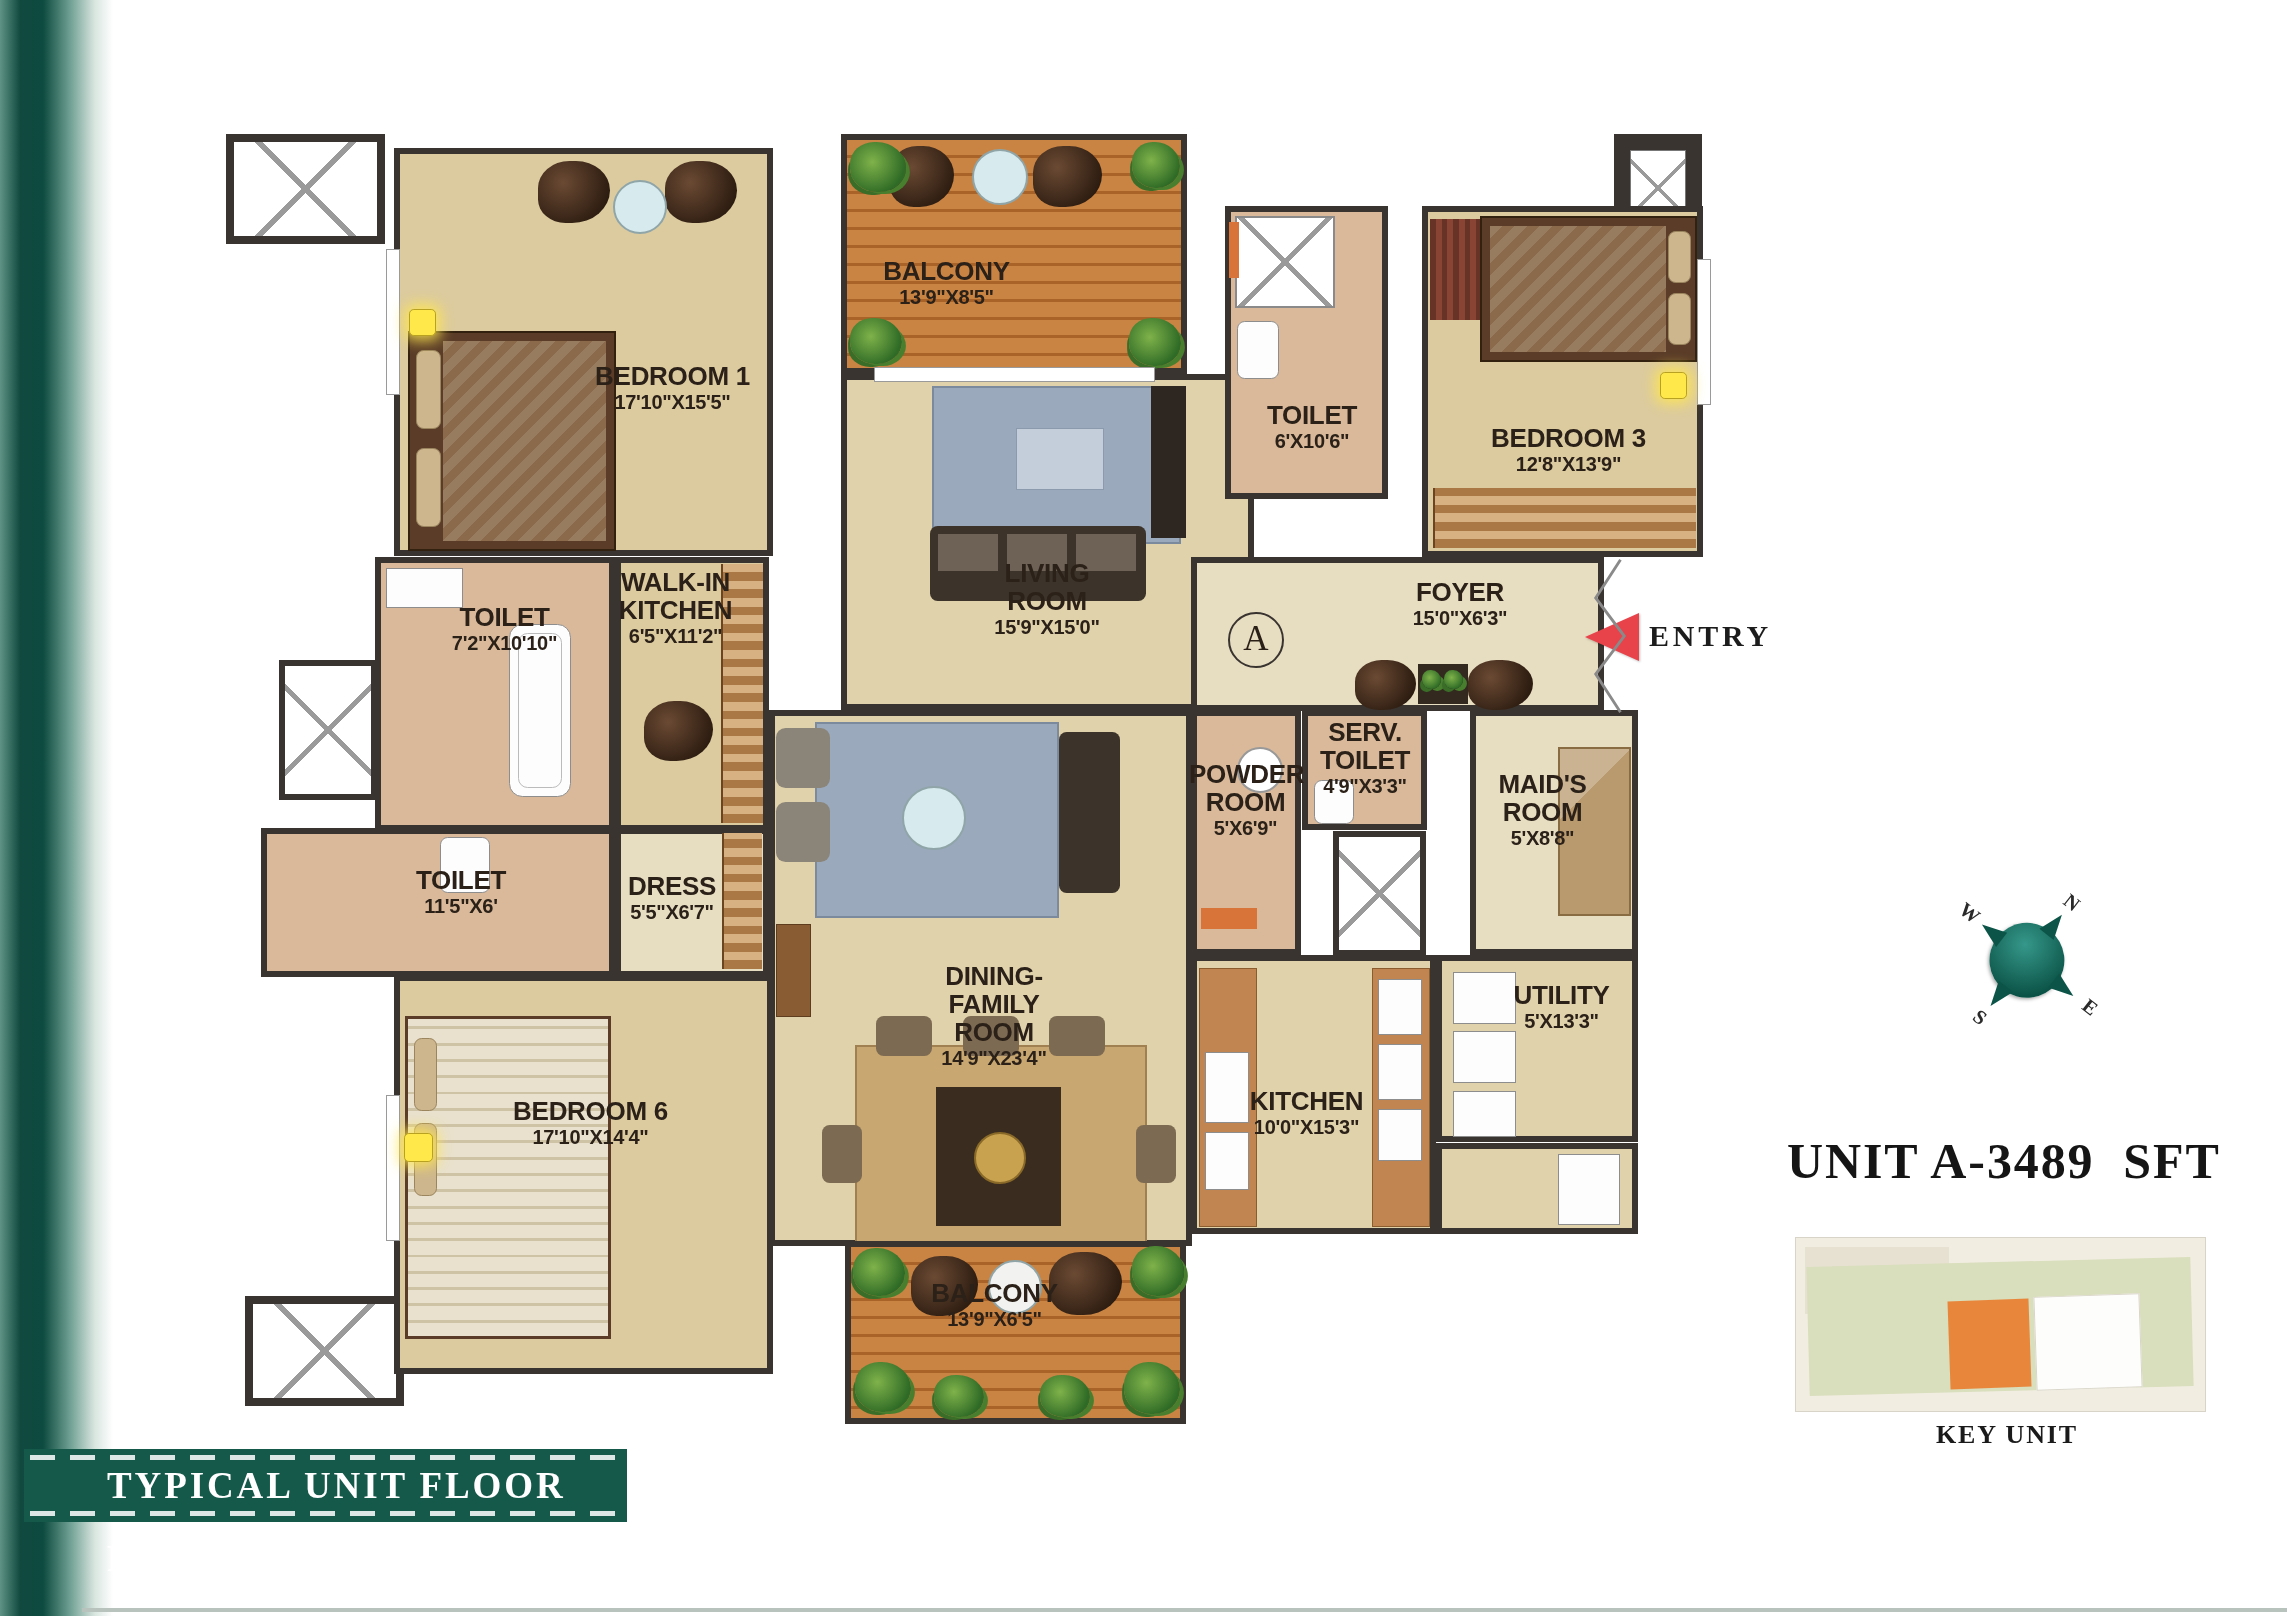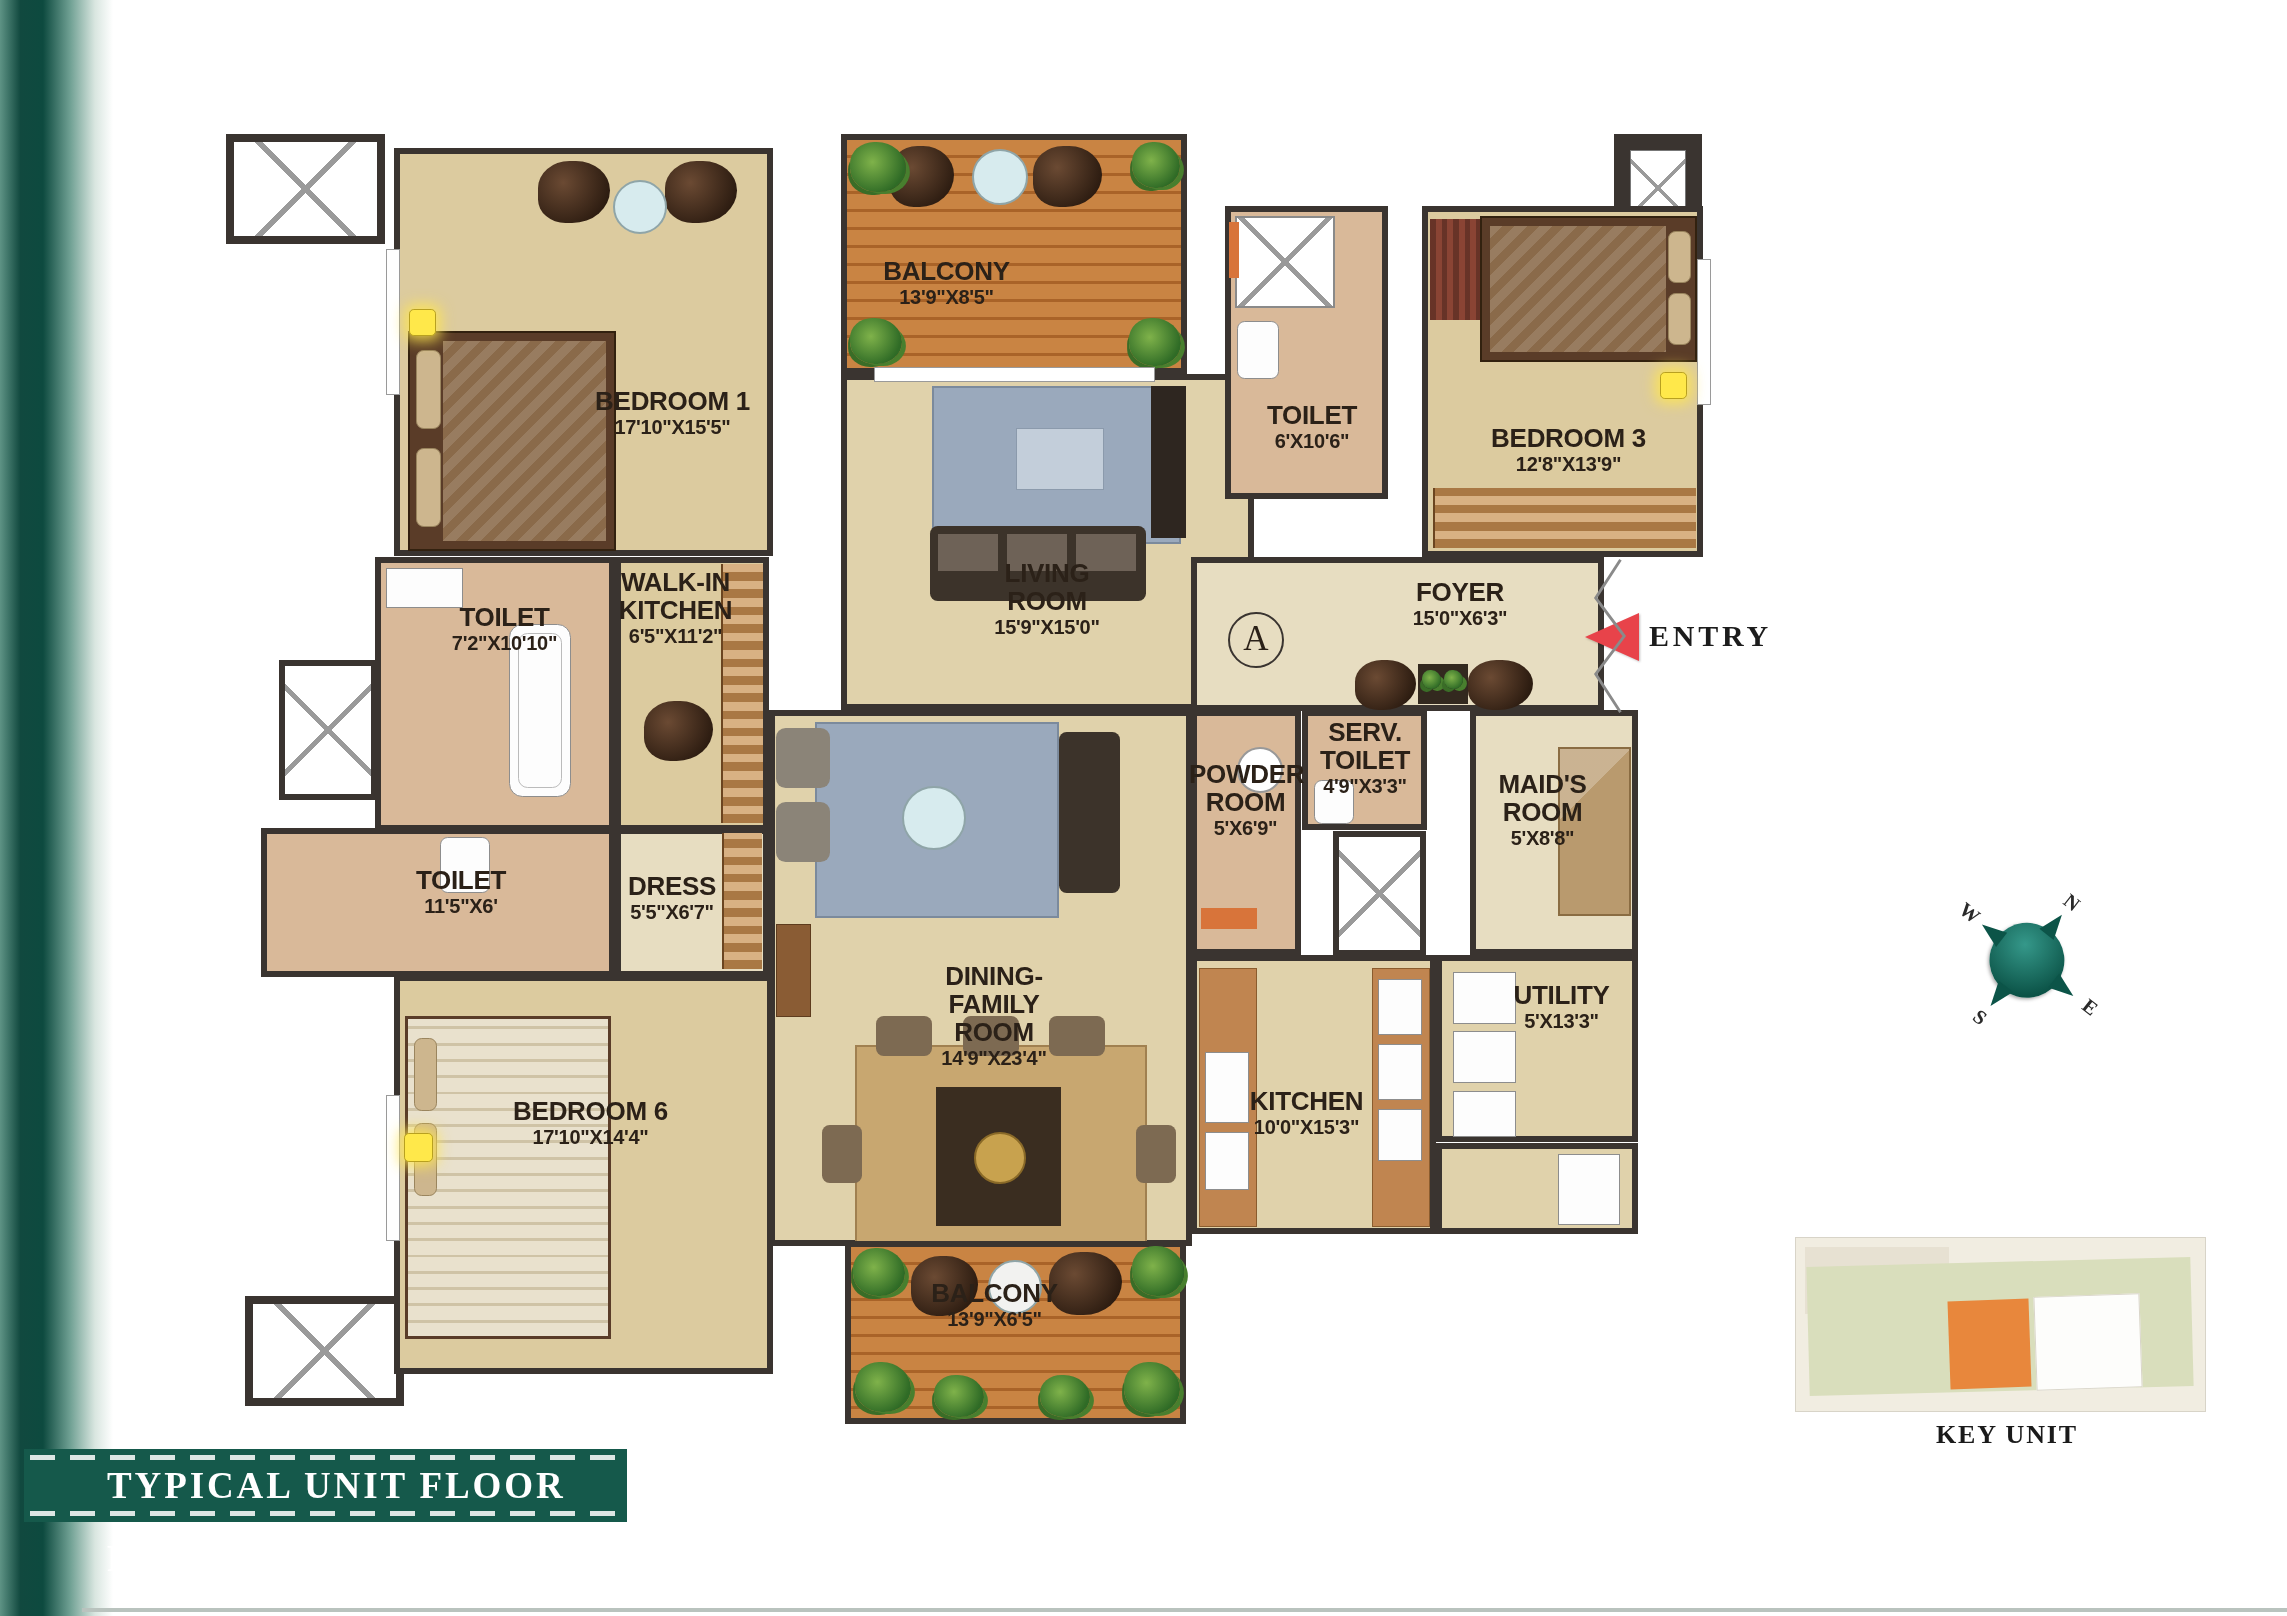--- a/index.html
+++ b/index.html
@@ -95,21 +95,21 @@
     <div class="furn bed" style="left:187px;top:197px;width:204px;height:216px">
       <div class="mat"></div>
       <div class="pillow" style="left:5.8px;top:17.3px;width:23px;height:77px"></div>
       <div class="pillow" style="left:5.8px;top:115px;width:23px;height:77px"></div>
     </div>
     <div class="furn pod" style="left:317px;top:27px;width:72px;height:62px"></div>
     <div class="furn pod" style="left:444px;top:27px;width:72px;height:62px"></div>
     <div class="furn roundtbl" style="left:392px;top:46px;width:50px;height:50px"></div>
     <div class="furn light" style="left:188px;top:175px;width:25px;height:25px"></div>
     <div class="window" style="left:165px;top:115px;width:11.5px;height:144px"></div>
-    <div class="label" style="left:336px;top:253px;width:231px">
+    <div class="label" style="left:336px;top:228px;width:231px">
       <div class="name">BEDROOM 1</div>
       <div class="dims">17'10"X15'5"</div>
     </div>
 
     <div class="room planks" style="left:620px;top:0;width:346px;height:240px"></div>
     <div class="furn pod" style="left:668px;top:11.5px;width:65px;height:61px"></div>
     <div class="furn pod" style="left:812px;top:11.5px;width:69px;height:61px"></div>
     <div class="furn roundtbl" style="left:751px;top:15.4px;width:52px;height:52px"></div>
     <div class="furn plant" style="left:629px;top:7.7px;width:56px;height:50px"></div>
     <div class="furn plant" style="left:911px;top:7.7px;width:48px;height:46px"></div>
@@ -334,20 +334,21 @@
       <div class="pt s"></div>
       <div class="pt e"></div>
       <div class="pt w"></div>
       <div class="cl n">N</div>
       <div class="cl s">S</div>
       <div class="cl e">E</div>
       <div class="cl w">W</div>
     </div>
   </div>
 
+  <div class="unit-label">UNIT A-3489  SFT</div>
   <div class="keyplan">
     <div class="kp-beige"></div>
     <div class="kp-field"></div>
     <div class="kp-white"></div>
     <div class="kp-orange"></div>
   </div>
   <div class="keyplan-label">KEY UNIT</div>
 
   <div class="banner">TYPICAL UNIT FLOOR PLAN</div>
   <div class="bottom-line"></div>

